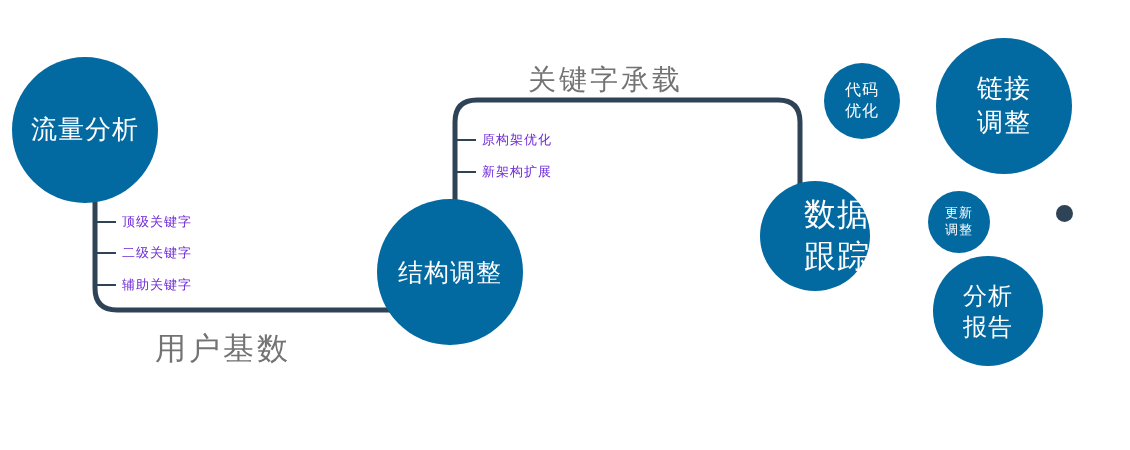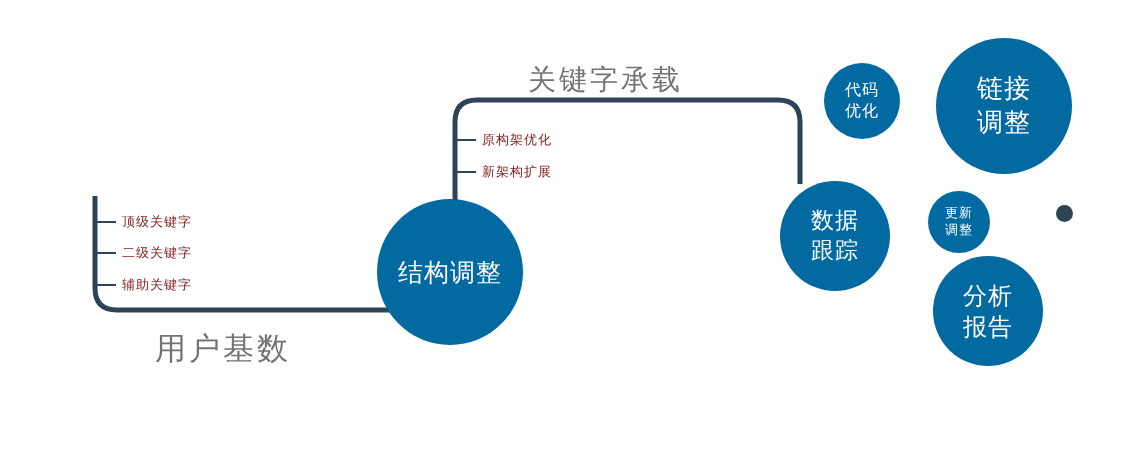--- a/index.html
+++ b/index.html
@@ -32,21 +32,21 @@
     flex-direction: column;
     align-items: center;
     justify-content: center;
     text-align: center;
     line-height: 1.3;
     letter-spacing: 1px;
   }
 
   .n-traffic   { left: 12px;  top: 57px;  width: 146px; height: 146px; font-size: 26px; }
   .n-structure { left: 377px; top: 199px; width: 146px; height: 146px; font-size: 25px; }
-  .n-tracking  { left: 780px; top: 181px; width: 110px; height: 110px; font-size: 23px; }
+  .n-tracking  { left: 760px; top: 181px; width: 110px; height: 110px; font-size: 32px; align-items: flex-end; }
   .n-code      { left: 824px; top: 63px;  width: 76px;  height: 76px;  font-size: 16px; }
   .n-link      { left: 936px; top: 38px;  width: 136px; height: 136px; font-size: 26px; }
   .n-update    { left: 928px; top: 191px; width: 62px;  height: 62px;  font-size: 13px; }
   .n-report    { left: 933px; top: 256px; width: 110px; height: 110px; font-size: 24px; }
 
   .dot {
     position: absolute;
     left: 1056px; top: 205px;
     width: 17px; height: 17px;
     border-radius: 50%;
@@ -54,21 +54,21 @@
   }
 
   .lbl { position: absolute; color: #737373; white-space: nowrap; }
   .lbl-user-base { left: 155px; top: 328px; font-size: 31px; letter-spacing: 3px; }
   .lbl-keyword   { left: 528px; top: 61px;  font-size: 28px; letter-spacing: 3px; }
   .lbl-phase     { left: 892px; top: 404px; font-size: 26px; letter-spacing: 3px; }
 
   .tick-label {
     position: absolute;
     font-size: 13px;
-    color: #7f1d1d;
+    color: #6d28d9;
     transform: translateY(-50%);
     white-space: nowrap;
     letter-spacing: 1px;
   }
   .t-top    { left: 122px; top: 222px; }
   .t-second { left: 122px; top: 253px; text-align: center; }
   .t-aux    { left: 122px; top: 285px; }
   .t-orig   { left: 482px; top: 140px; }
   .t-new    { left: 482px; top: 172px; }
 </style>
@@ -80,20 +80,23 @@
   <svg class="connectors" viewBox="0 0 1130 450" aria-hidden="true">
     <path class="connector" d="M 95 196 L 95 288 Q 95 310 117 310 L 390 310"></path>
     <path class="connector" d="M 455 202 L 455 122 Q 455 100 477 100 L 778 100 Q 800 100 800 122 L 800 184"></path>
     <path class="tick" d="M 95 222 L 116 222"></path>
     <path class="tick" d="M 95 253 L 116 253"></path>
     <path class="tick" d="M 95 285 L 116 285"></path>
     <path class="tick" d="M 455 140 L 476 140"></path>
     <path class="tick" d="M 455 172 L 476 172"></path>
   </svg>
 
+  <div class="node n-traffic">
+    <span>流量分析</span>
+  </div>
 
   <div class="node n-structure">
     <span>结构调整</span>
   </div>
 
   <div class="node n-tracking">
     <span>数据</span>
     <span>跟踪</span>
   </div>
 

